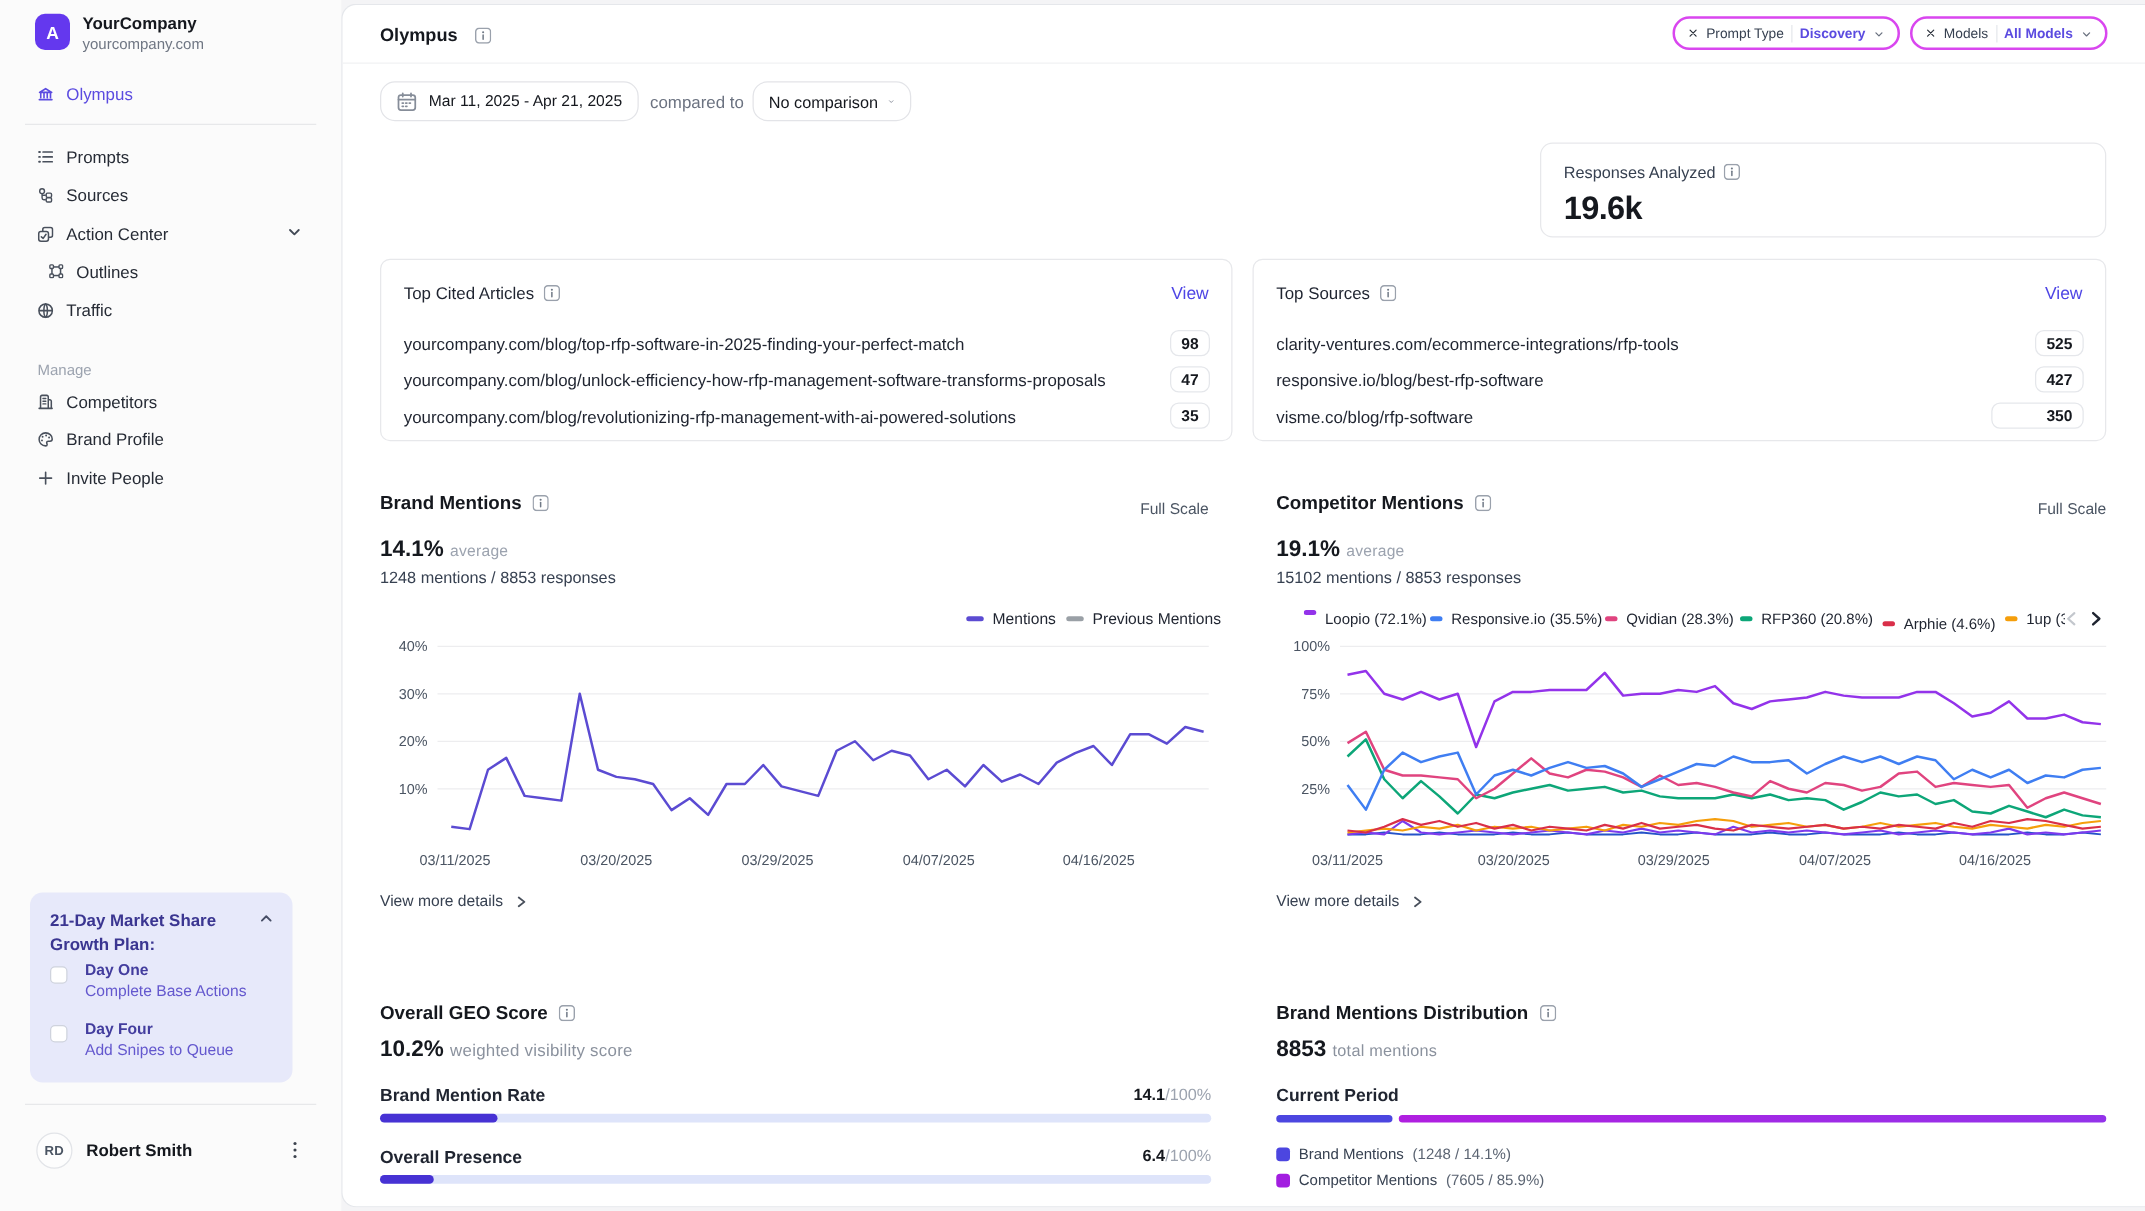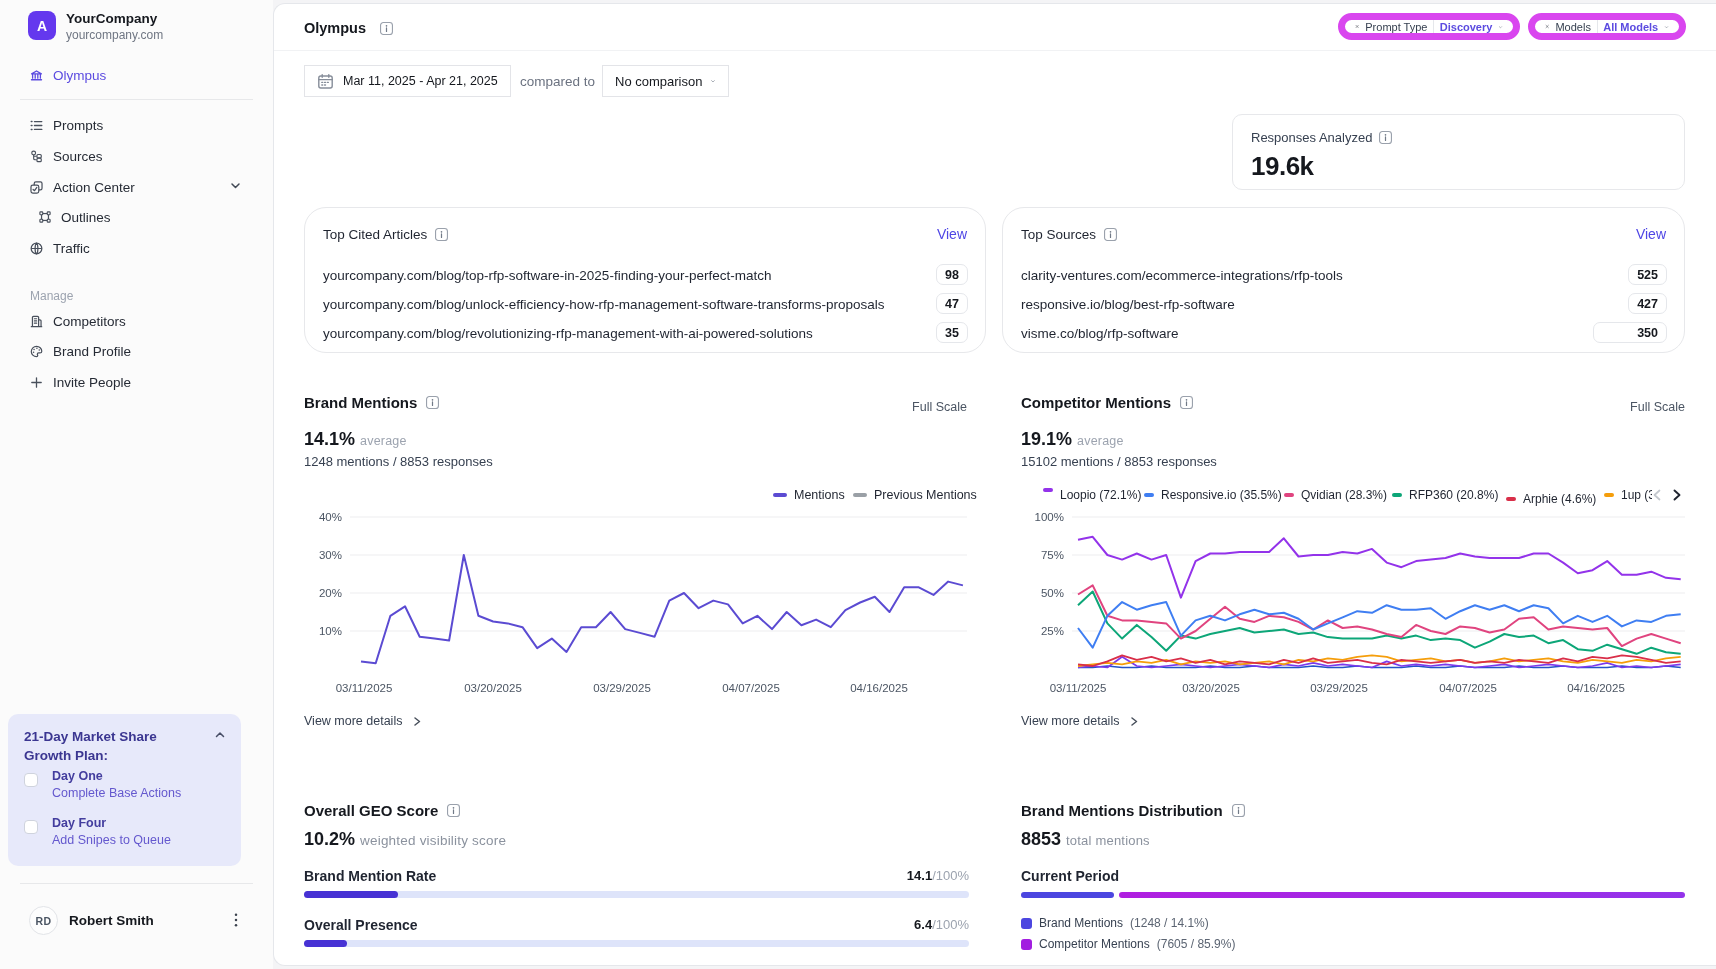--- a/index.html
+++ b/index.html
@@ -5,40 +5,40 @@
 body{font-family:"Liberation Sans",sans-serif;background:#f4f4f6;position:relative;}
 .abs{position:absolute;}
 .sidebar{position:absolute;left:0;top:0;width:273px;height:969px;background:#fbfbfb;}
 .logo{position:absolute;left:28px;top:11px;width:28px;height:29px;border-radius:8px;background:#6438ee;color:#fff;font-size:14px;font-weight:700;display:flex;align-items:center;justify-content:center;}
 .coname{position:absolute;left:66px;top:11px;font-size:13.5px;font-weight:700;color:#15181e;}
 .codom{position:absolute;left:66px;top:28px;font-size:12px;color:#6f7683;}
 .nav{position:absolute;left:30px;height:30px;display:flex;align-items:center;gap:10px;font-size:13.5px;color:#262b35;}
 .nav svg{flex:0 0 auto;}
 .navlbl{position:absolute;left:30px;font-size:12px;color:#9ca3af;}
 .sdiv{position:absolute;left:20px;width:233px;height:1px;background:#e7e8ea;}
-.gcard{position:absolute;left:8px;top:714px;width:233px;height:152px;background:#e7e9fa;border-radius:10px;}
+.gcard{position:absolute;left:24px;top:714px;width:210px;height:152px;background:#e7e9fa;border-radius:10px;}
 .gtitle{position:absolute;left:16px;top:13px;width:150px;font-size:13.5px;font-weight:700;color:#3b3691;line-height:19px;}
 .gitem-t{font-size:12.5px;font-weight:700;color:#433d9e;}
 .gitem-s{font-size:12.5px;color:#6458ce;margin-top:2.5px;}
 .gcheck{position:absolute;left:16px;width:14px;height:14px;background:#fff;border:1px solid #cfd3dd;border-radius:4px;}
 .user-av{position:absolute;left:29px;top:906px;width:29px;height:29px;border-radius:50%;background:#fdfdfd;border:1px solid #e2e4e8;color:#4b5563;font-size:10.5px;font-weight:600;display:flex;align-items:center;justify-content:center;letter-spacing:.3px;}
 .user-nm{position:absolute;left:69px;top:913px;font-size:13.5px;font-weight:600;color:#15181e;}
 .panel{position:absolute;left:273px;top:3px;width:1443px;height:963px;background:#fff;border:1px solid #e5e7eb;border-right:none;border-radius:12px 0 0 12px;}
 .hdr{position:absolute;left:0;top:0;width:100%;height:47px;border-bottom:1px solid #f1f2f4;}
 .htitle{position:absolute;left:30px;top:16px;font-size:14.5px;font-weight:700;color:#15181e;}
-.pill{position:absolute;top:9px;height:27px;border:7px solid #d946ef;border-radius:14px;background:#fff;display:flex;align-items:center;gap:6px;padding:0 10px;font-size:11px;color:#374151;white-space:nowrap;overflow:hidden;}
+.pill{position:absolute;top:9px;height:27px;border:2px solid #d946ef;border-radius:14px;background:#fff;display:flex;align-items:center;gap:6px;padding:0 10px;font-size:11px;color:#374151;white-space:nowrap;overflow:hidden;}
 .pill .pv{color:#5b4be0;font-weight:700;}
 .pill .pd{width:1px;height:14px;background:#e5e7eb;}
-.dbtn{position:absolute;height:32px;border:1px solid #e3e4e8;border-radius:0;background:#fff;display:flex;align-items:center;gap:9px;padding:0 12px;font-size:13.5px;color:#15181e;white-space:nowrap;}
+.dbtn{position:absolute;height:32px;border:1px solid #e3e4e8;border-radius:12px;background:#fff;display:flex;align-items:center;gap:9px;padding:0 12px;font-size:13.5px;color:#15181e;white-space:nowrap;}
 .cmp{position:absolute;left:246px;top:70px;font-size:13.5px;color:#6b7280;}
 .scard{position:absolute;top:110px;height:76px;border:1px solid #e7e8eb;border-radius:10px;background:#fff;}
 .sc-t{position:absolute;left:18px;top:15px;font-size:13px;color:#374151;display:flex;align-items:center;gap:7px;}
 .sc-v{position:absolute;left:18px;top:36px;font-size:26px;font-weight:700;color:#15181e;letter-spacing:-.5px;}
 .sc-s{font-size:13.5px;font-weight:400;color:#6b7280;letter-spacing:0;margin-left:6px;}
-.lcard{position:absolute;top:203px;height:146px;border:1px solid #e7e8eb;border-radius:22px;background:#fff;}
+.lcard{position:absolute;top:203px;height:146px;border:1px solid #e7e8eb;border-radius:8px;background:#fff;}
 .lc-t{position:absolute;left:18px;top:19px;font-size:13.5px;color:#1f2430;display:flex;align-items:center;gap:8px;}
 .lc-view{position:absolute;right:18px;top:18px;font-size:14px;color:#4f46e5;}
 .lrow{position:absolute;left:18px;font-size:13.5px;color:#1f2430;}
 .lbadge{position:absolute;right:17px;height:21px;border:1px solid #e5e7eb;border-radius:7px;background:#fff;font-size:12.5px;font-weight:700;color:#15181e;display:flex;align-items:center;padding:0 8px;}
 .ch-t{position:absolute;font-size:15px;font-weight:700;color:#15181e;display:flex;align-items:center;gap:9px;}
 .fs{position:absolute;top:396px;font-size:12.5px;color:#4b5563;}
 .ch-avg{position:absolute;top:425px;font-size:18px;font-weight:700;color:#15181e;}
 .ch-avg span{font-size:12.5px;font-weight:400;color:#9ca3af;letter-spacing:.2px;}
 .ch-sub{position:absolute;top:450px;font-size:13px;color:#374151;}
 .vmd{position:absolute;top:710px;font-size:12.5px;color:#374151;display:flex;align-items:center;gap:8px;}

